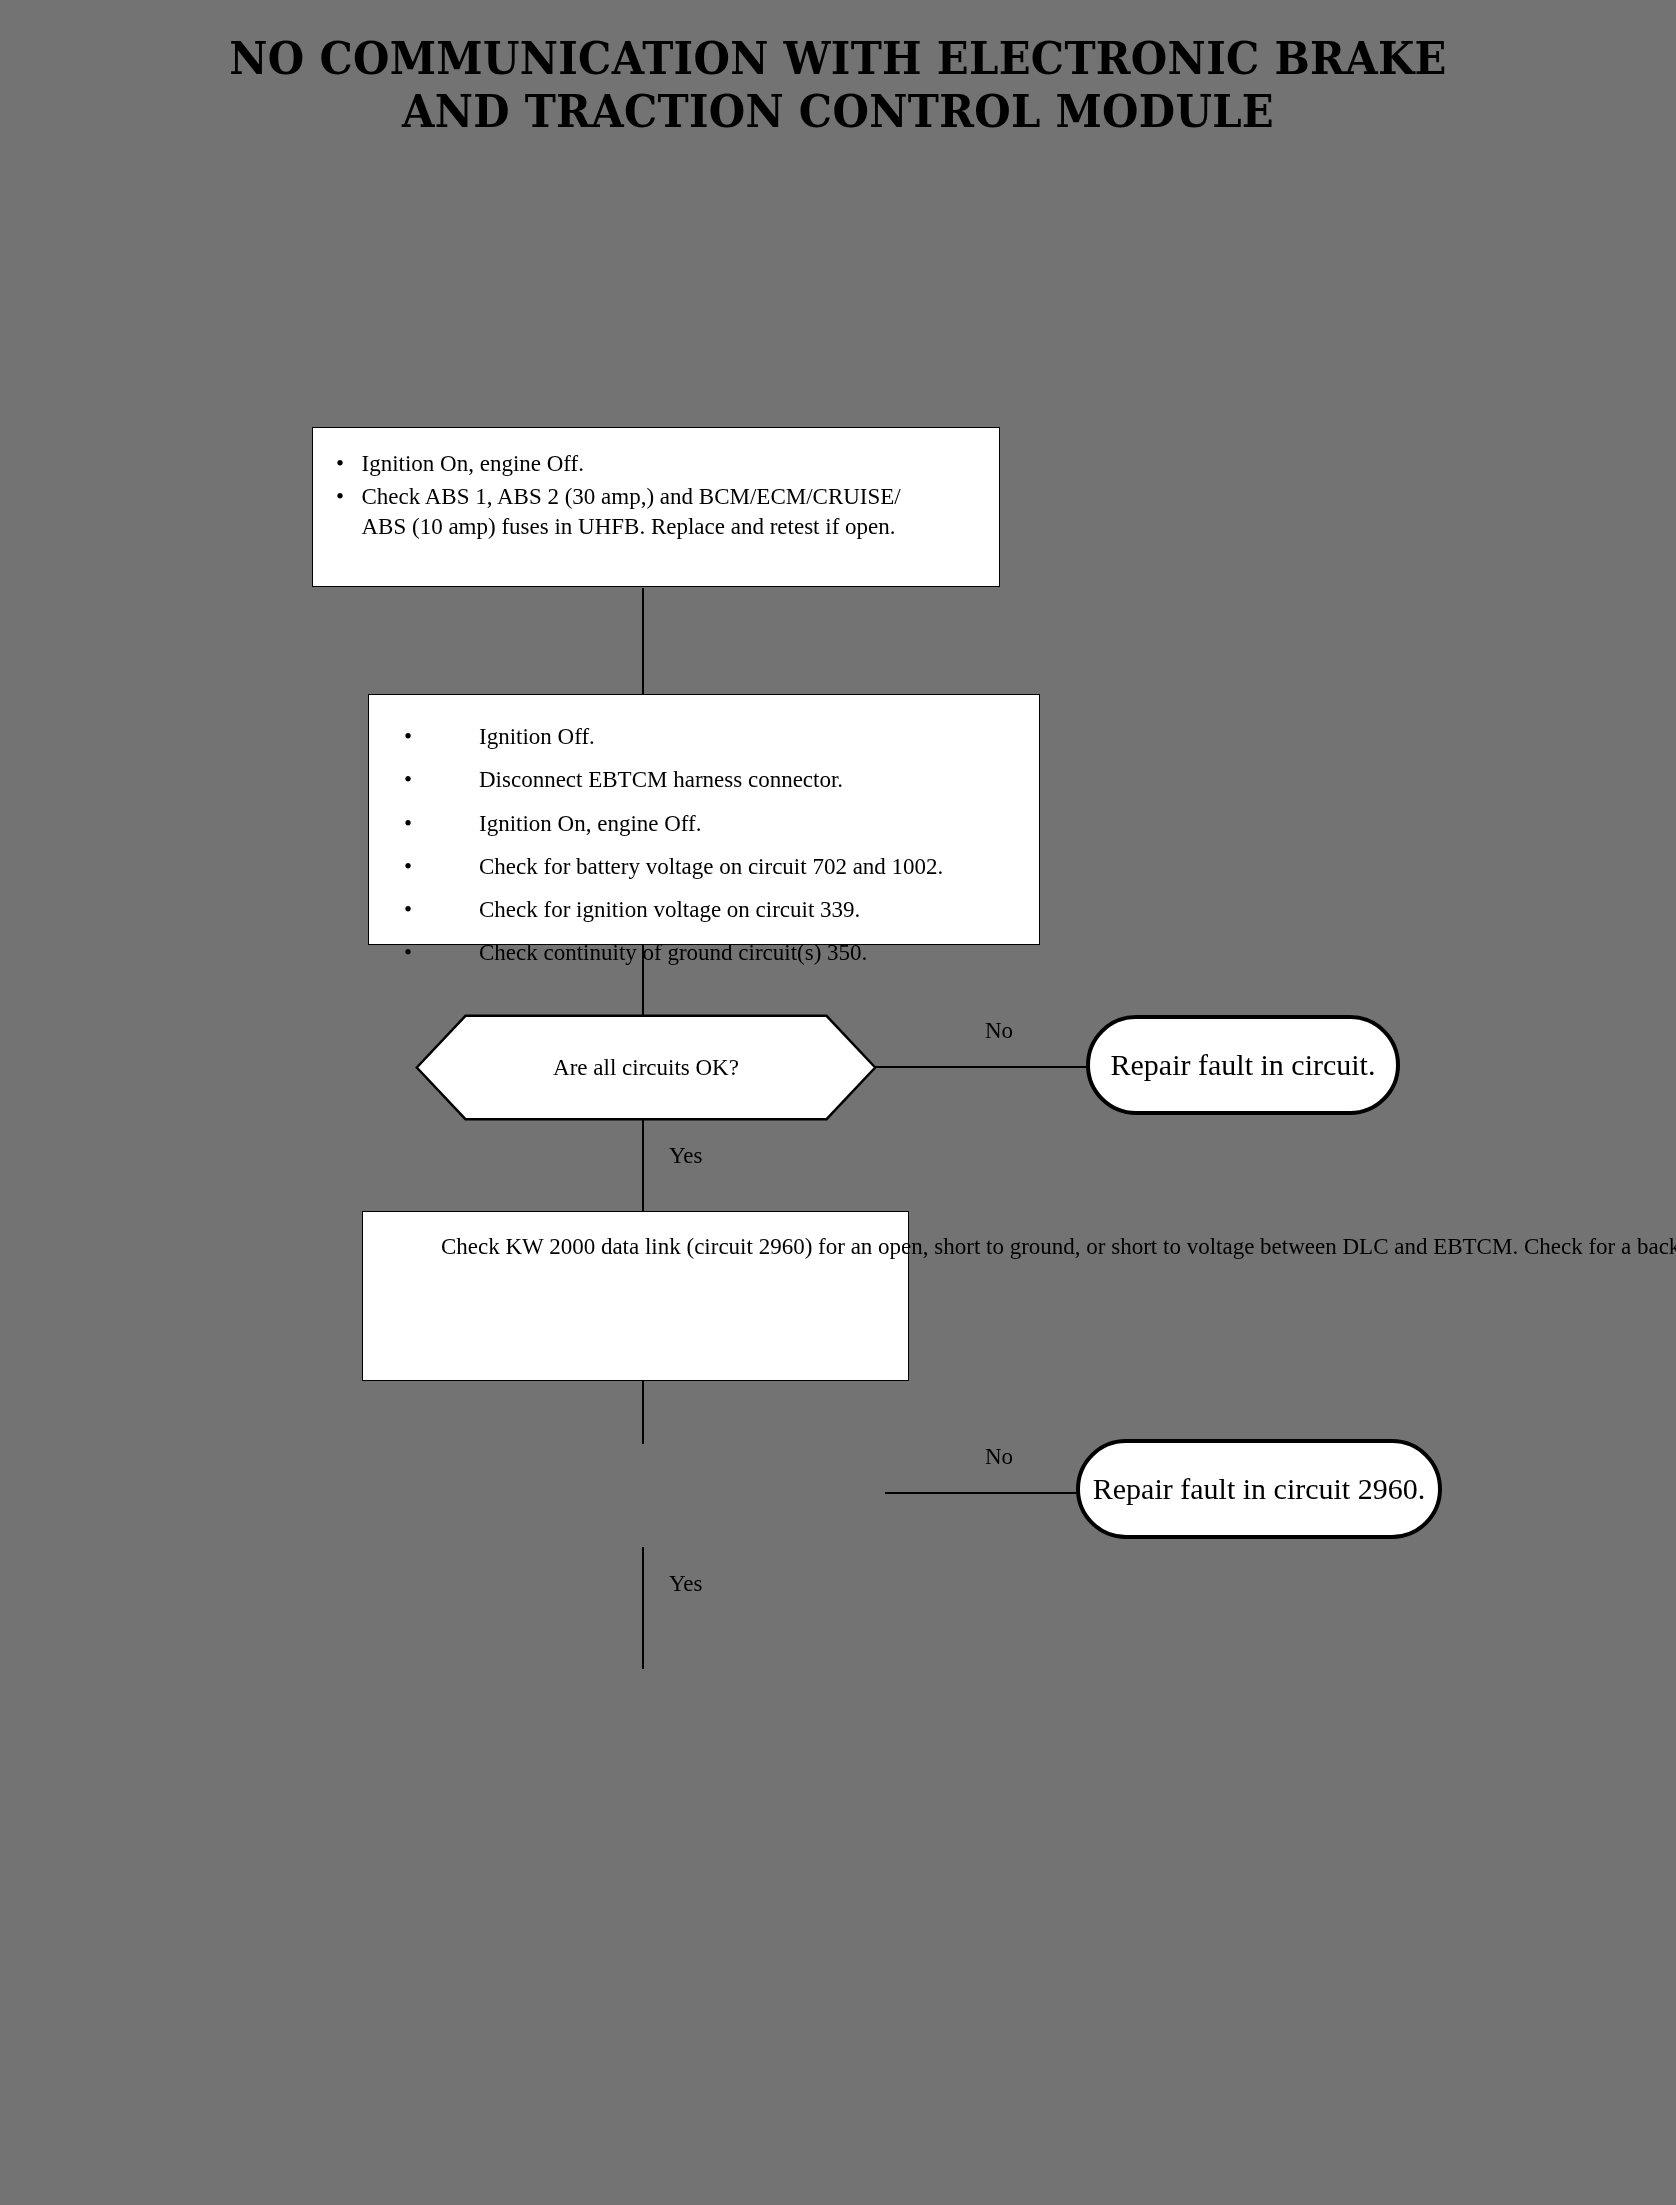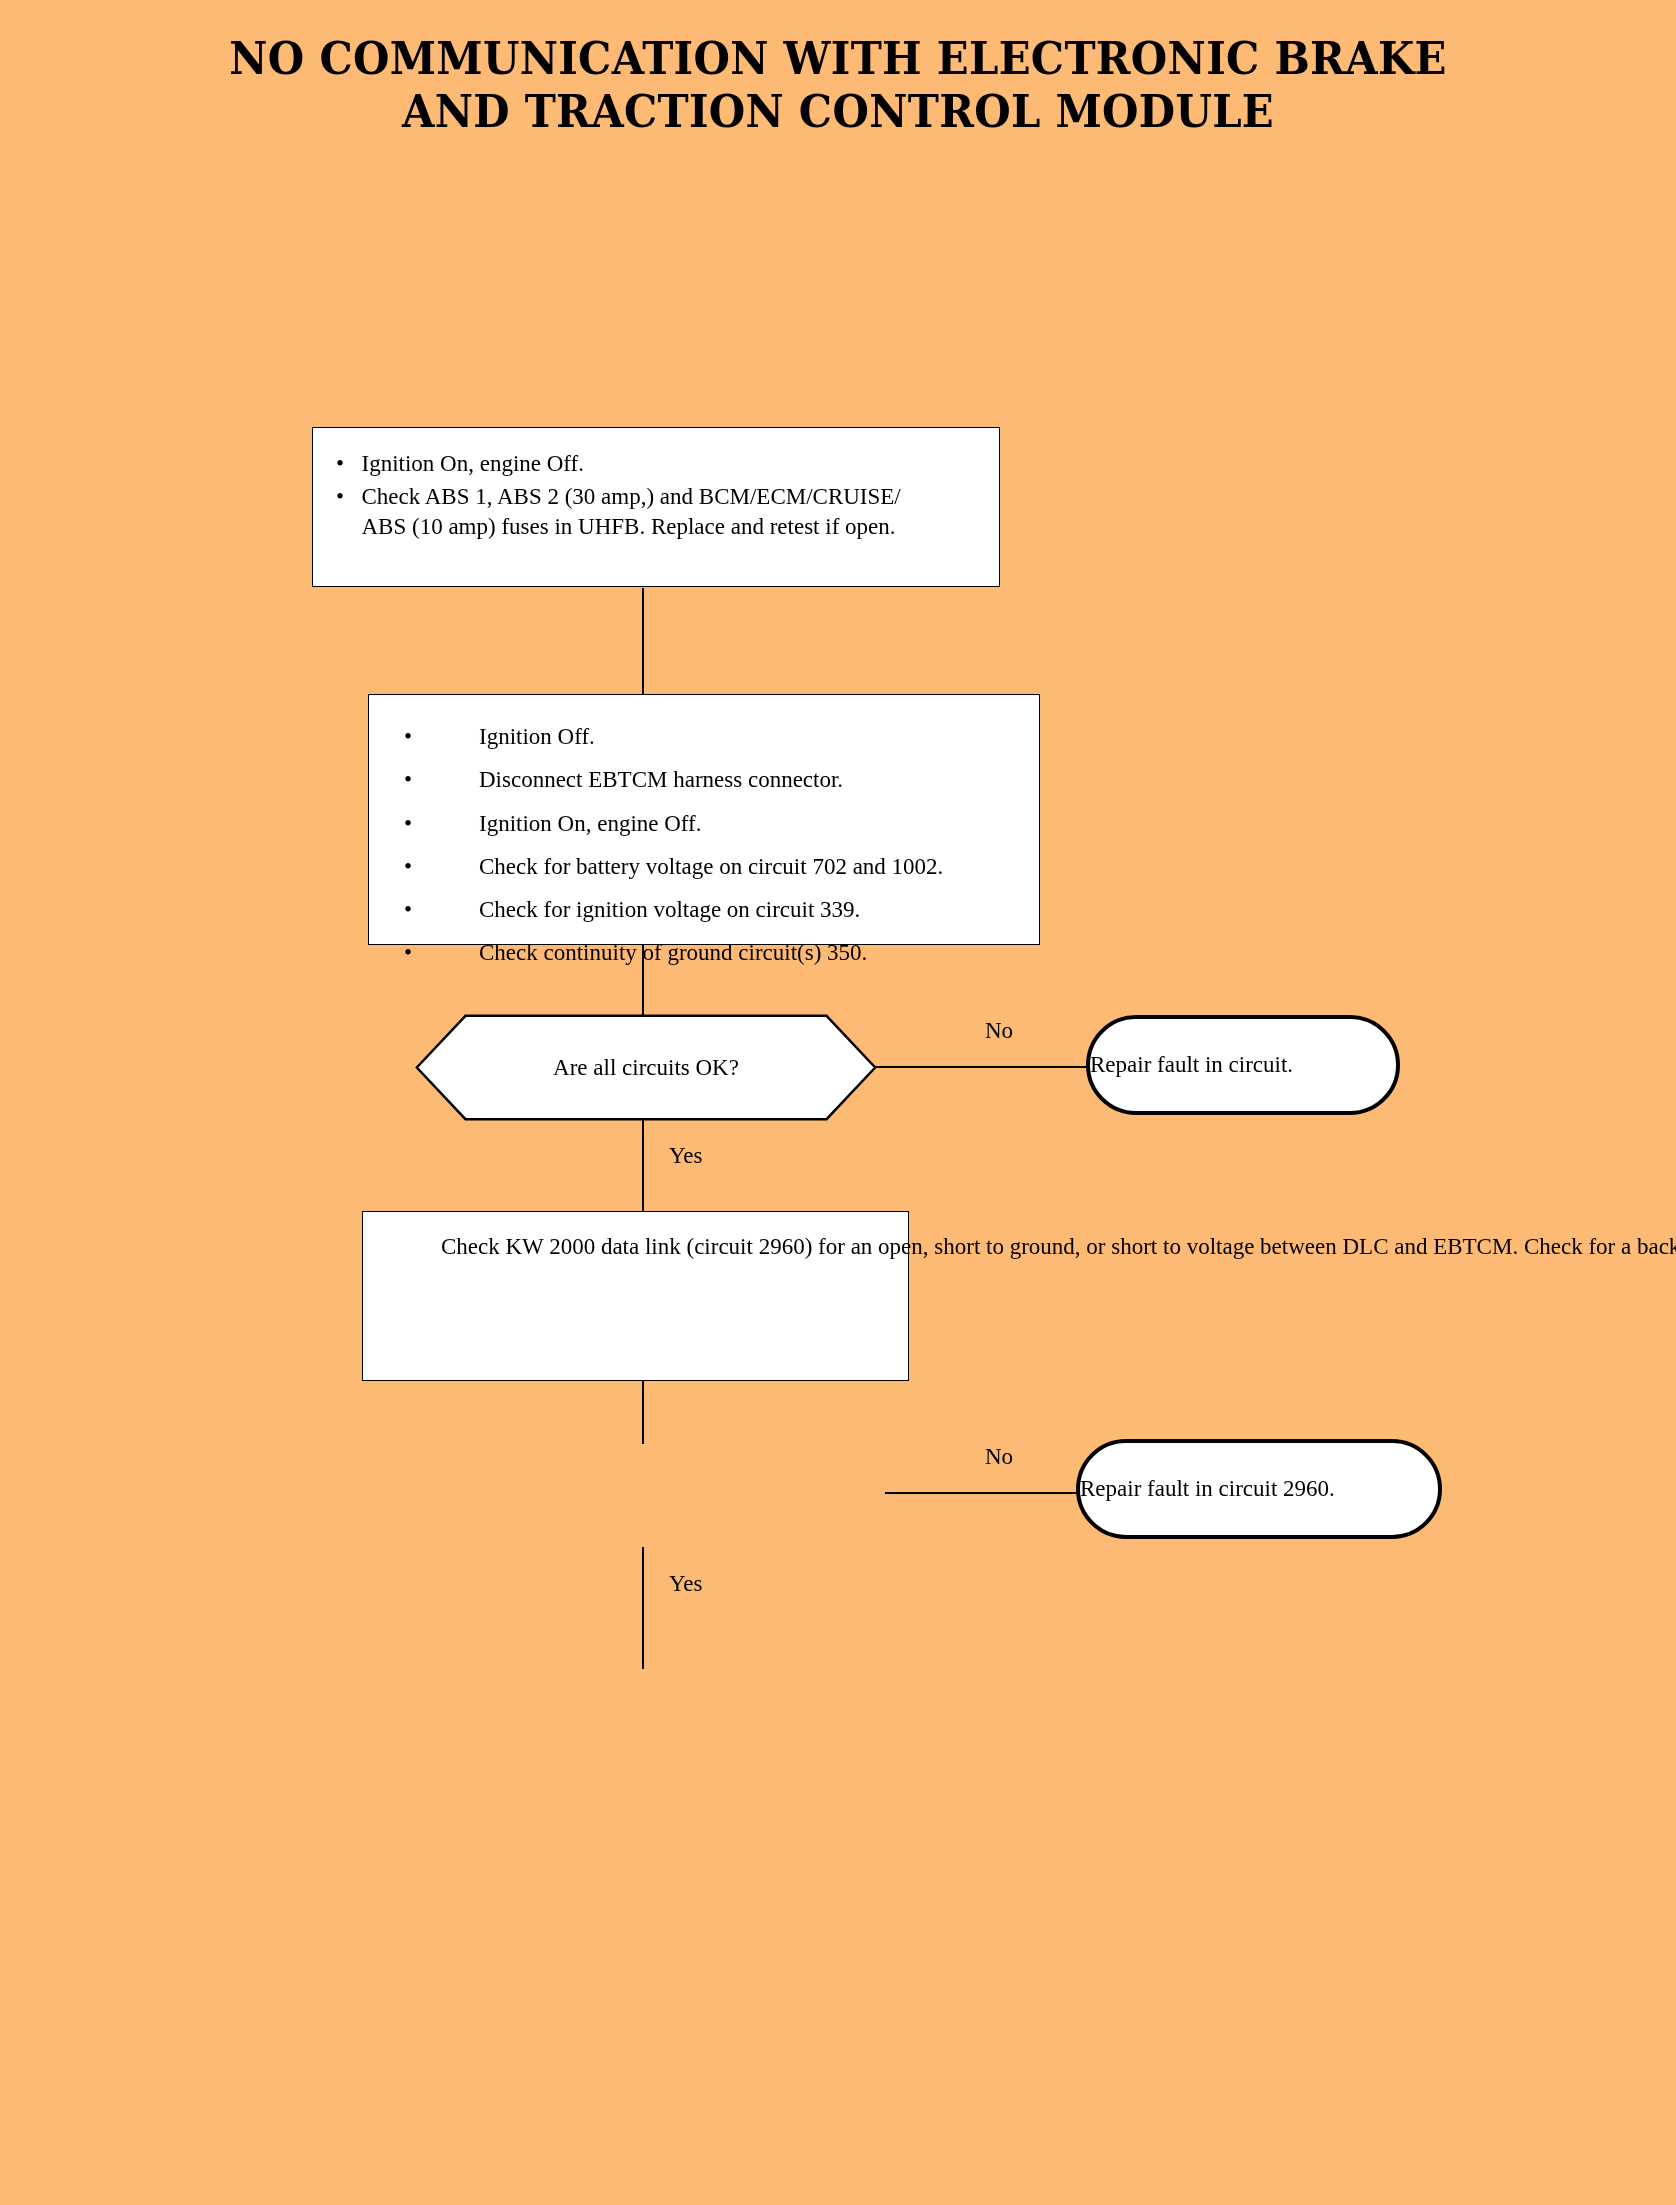--- a/index.html
+++ b/index.html
@@ -4,21 +4,21 @@
 <style>
   html, body {
     margin: 0;
     padding: 0;
     background: #ffffff;
   }
   #page {
     position: relative;
     width: 1676px;
     height: 2205px;
-    background: #fdba74;
+    background: #737373;
     overflow: hidden;
     font-family: "Liberation Serif", "DejaVu Serif", serif;
     color: #000000;
   }
   
   #title {
     position: absolute;
     left: 0;
     top: 32px;
     width: 1676px;
@@ -88,22 +88,22 @@
     white-space: nowrap;
   }
   
   .terminal {
     position: absolute;
     box-sizing: border-box;
     background: #ffffff;
     border: 4.3px solid #000000;
     display: flex;
     align-items: center;
-    justify-content: flex-start;
-    font-size: 23px;
+    justify-content: center;
+    font-size: 30px;
     white-space: nowrap;
     z-index: 6;
   }
   
   .conn {
     position: absolute;
     background: #000000;
     z-index: 1;
   }
   .conn-v { width: 1.8px; }

